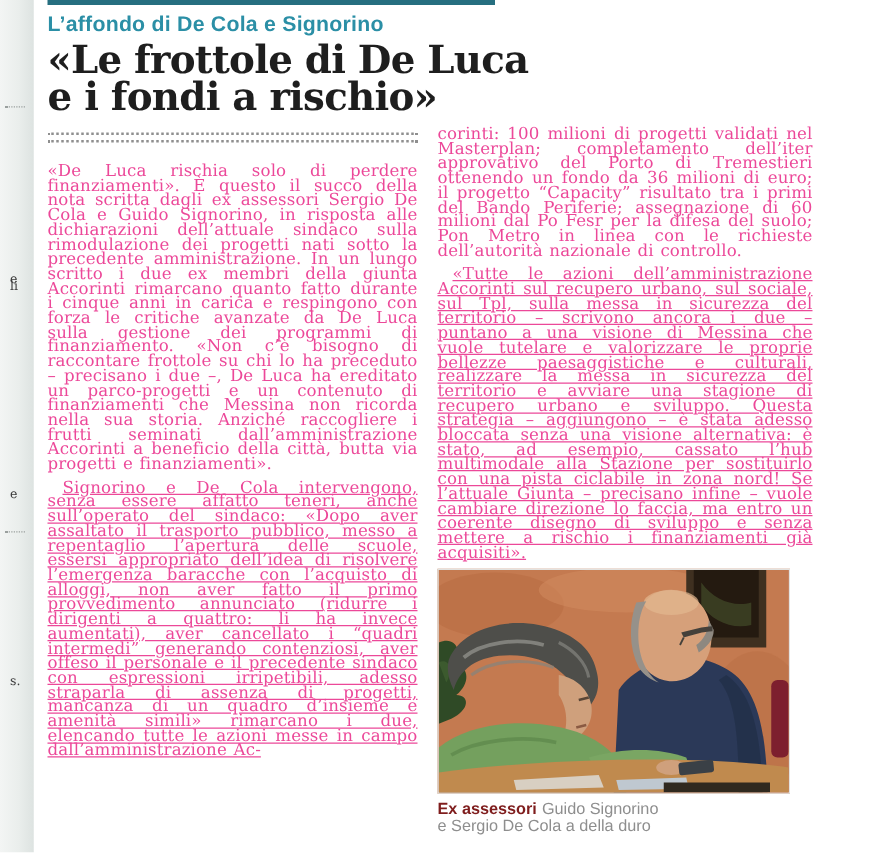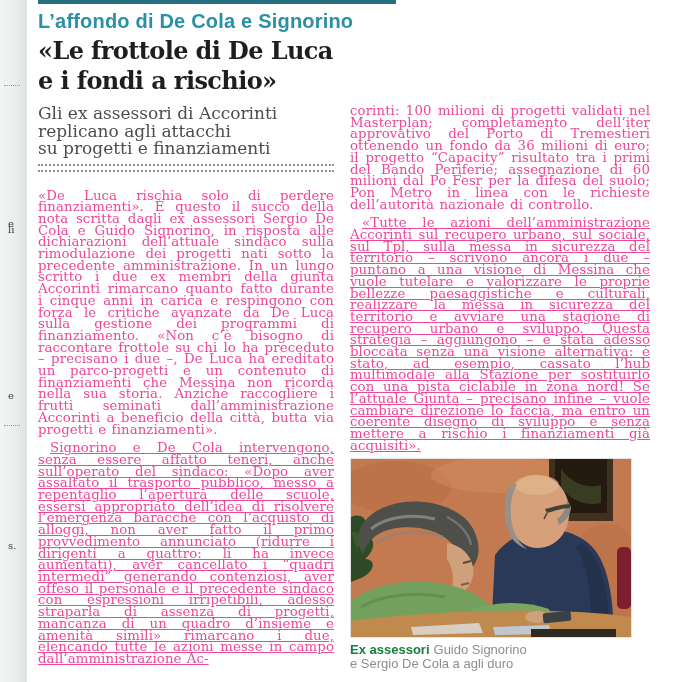--- a/index.html
+++ b/index.html
@@ -10,44 +10,44 @@
   .edge-strip{position:absolute;left:0;top:0;width:27px;height:682px;
     background:linear-gradient(90deg,#f3f5f4 0%,#eaeeec 55%,#dde3e1 100%);}
   .edge-strip .frag{position:absolute;left:8px;font-family:"DejaVu Serif",serif;
     font-size:10px;color:#3c3c3c;}
   .edge-strip .frag-rule{position:absolute;left:4px;width:16px;border-top:1px dotted #9aa09e;}
 
   .top-rule{position:absolute;left:38px;top:0;width:358px;height:4px;background:#266f80;}
 
   .page{position:absolute;left:38px;top:8px;width:612px;}
 
-  .kicker{font-size:20px;font-weight:bold;color:#2b8fa6;letter-spacing:.2px;margin:2px 0 3px 0;}
+  .kicker{font-size:17px;font-weight:bold;color:#2b8fa6;letter-spacing:.2px;margin:2px 0 3px 0;}
   .headline{font-family:"DejaVu Serif",serif;font-weight:bold;color:#1e1e1e;
-    font-size:24px;line-height:30px;letter-spacing:-.6px;margin:0 0 9px 0;white-space:pre-line;}
+    font-size:31px;line-height:30px;letter-spacing:-.6px;margin:0 0 9px 0;white-space:pre-line;}
 
   .columns{display:flex;gap:16px;align-items:flex-start;}
   .col-left{width:296px;}
   .col-right{width:300px;}
 
   .subhead{font-family:"DejaVu Serif",serif;font-size:17px;line-height:17.5px;
     color:#4d4d4d;margin:0 0 6px 0;white-space:pre-line;}
   .rule-dotted{border-top:2px dotted #8f8f8f;height:0;margin:4px 0;}
   .byline{font-size:15px;font-weight:bold;color:#141414;letter-spacing:.4px;padding:2px 0;}
 
   .body-p{font-family:"DejaVu Serif",serif;font-size:13.3px;line-height:11.7px;
     color:#ec4899;text-align:justify;margin:0 0 7px 0;letter-spacing:.1px;word-spacing:1px;}
   .body-p.indent{text-indent:12px;text-decoration:underline;}
   .col-left .body-p:first-of-type{margin-top:18px;}
 
   .photo-wrap{width:280px;height:178px;margin-top:6px;border:1px solid #e2e2e0;
     background:#c47a50;overflow:hidden;}
   .photo-wrap svg{display:block;}
 
   .caption{margin-top:5px;font-size:13px;line-height:14px;}
-  .cap-label{font-weight:bold;color:#15803d;}
+  .cap-label{font-weight:bold;color:#7f1d1d;}
   .cap-text{color:#8e8e8e;margin-left:4px;white-space:pre-line;}
 </style>
 </head>
 <body>
 
 <div class="canvas">
 
   <div class="edge-strip">
     <span class="frag-rule" style="top:85px"></span>
     <span class="frag" style="top:218px">e</span>
@@ -61,23 +61,20 @@
 
   <div class="page">
 
     <div class="kicker">L’affondo di De Cola e Signorino</div>
     <h1 class="headline">«Le frottole di De Luca
 e i fondi a rischio»</h1>
 
     <div class="columns">
 
       <div class="col col-left">
-        <div class="subhead">Gli ex assessori di Accorinti
-replicano agli attacchi
-su progetti e finanziamenti</div>
         <div class="rule-dotted"></div>
         <div class="rule-dotted"></div>
         <p class="body-p">«De Luca rischia solo di perdere finanziamenti». È questo il succo della nota scritta dagli ex assessori Sergio De Cola e Guido Signorino, in risposta alle dichiarazioni dell’attuale sindaco sulla rimodulazione dei progetti nati sotto la precedente amministrazione. In un lungo scritto i due ex membri della giunta Accorinti rimarcano quanto fatto durante i cinque anni in carica e respingono con forza le critiche avanzate da De Luca sulla gestione dei programmi di finanziamento. «Non c’è bisogno di raccontare frottole su chi lo ha preceduto – precisano i due –, De Luca ha ereditato un parco-progetti e un contenuto di finanziamenti che Messina non ricorda nella sua storia. Anziché raccogliere i frutti seminati dall’amministrazione Accorinti a beneficio della città, butta via progetti e finanziamenti».</p>
         <p class="body-p indent">Signorino e De Cola intervengono, senza essere affatto teneri, anche sull’operato del sindaco: «Dopo aver assaltato il trasporto pubblico, messo a repentaglio l’apertura delle scuole, essersi appropriato dell’idea di risolvere l’emergenza baracche con l’acquisto di alloggi, non aver fatto il primo provvedimento annunciato (ridurre i dirigenti a quattro: li ha invece aumentati), aver cancellato i “quadri intermedi” generando contenziosi, aver offeso il personale e il precedente sindaco con espressioni irripetibili, adesso straparla di assenza di progetti, mancanza di un quadro d’insieme e amenità simili» rimarcano i due, elencando tutte le azioni messe in campo dall’amministrazione Ac-</p>
       </div>
 
       <div class="col col-right">
         <p class="body-p">corinti: 100 milioni di progetti validati nel Masterplan; completamento dell’iter approvativo del Porto di Tremestieri ottenendo un fondo da 36 milioni di euro; il progetto “Capacity” risultato tra i primi del Bando Periferie; assegnazione di 60 milioni dal Po Fesr per la difesa del suolo; Pon Metro in linea con le richieste dell’autorità nazionale di controllo.</p>
         <p class="body-p indent">«Tutte le azioni dell’amministrazione Accorinti sul recupero urbano, sul sociale, sul Tpl, sulla messa in sicurezza del territorio – scrivono ancora i due – puntano a una visione di Messina che vuole tutelare e valorizzare le proprie bellezze paesaggistiche e culturali, realizzare la messa in sicurezza del territorio e avviare una stagione di recupero urbano e sviluppo. Questa strategia – aggiungono – è stata adesso bloccata senza una visione alternativa: è stato, ad esempio, cassato l’hub multimodale alla Stazione per sostituirlo con una pista ciclabile in zona nord! Se l’attuale Giunta – precisano infine – vuole cambiare direzione lo faccia, ma entro un coerente disegno di sviluppo e senza mettere a rischio i finanziamenti già acquisiti».</p>
 
@@ -133,19 +130,19 @@
               <path d="M142,168 L198,166 L200,175 L144,176 Z" fill="#bfc8d0"></path>
               <ellipse cx="186" cy="158" rx="12" ry="6" fill="#cfa07c"></ellipse>
               <rect x="192" y="153" width="28" height="10" rx="2" fill="#3a4046" transform="rotate(-6 206 158)"></rect>
               <rect x="180" y="170" width="85" height="8" fill="#30291f"></rect>
             </g>
           </svg>
         </div>
 
         <div class="caption">
           <span class="cap-label">Ex assessori</span><span class="cap-text">Guido Signorino
-e Sergio De Cola a agli duro</span>
+e Sergio De Cola a della duro</span>
         </div>
       </div>
 
     </div>
   </div>
 </div>
 
 </body></html>

